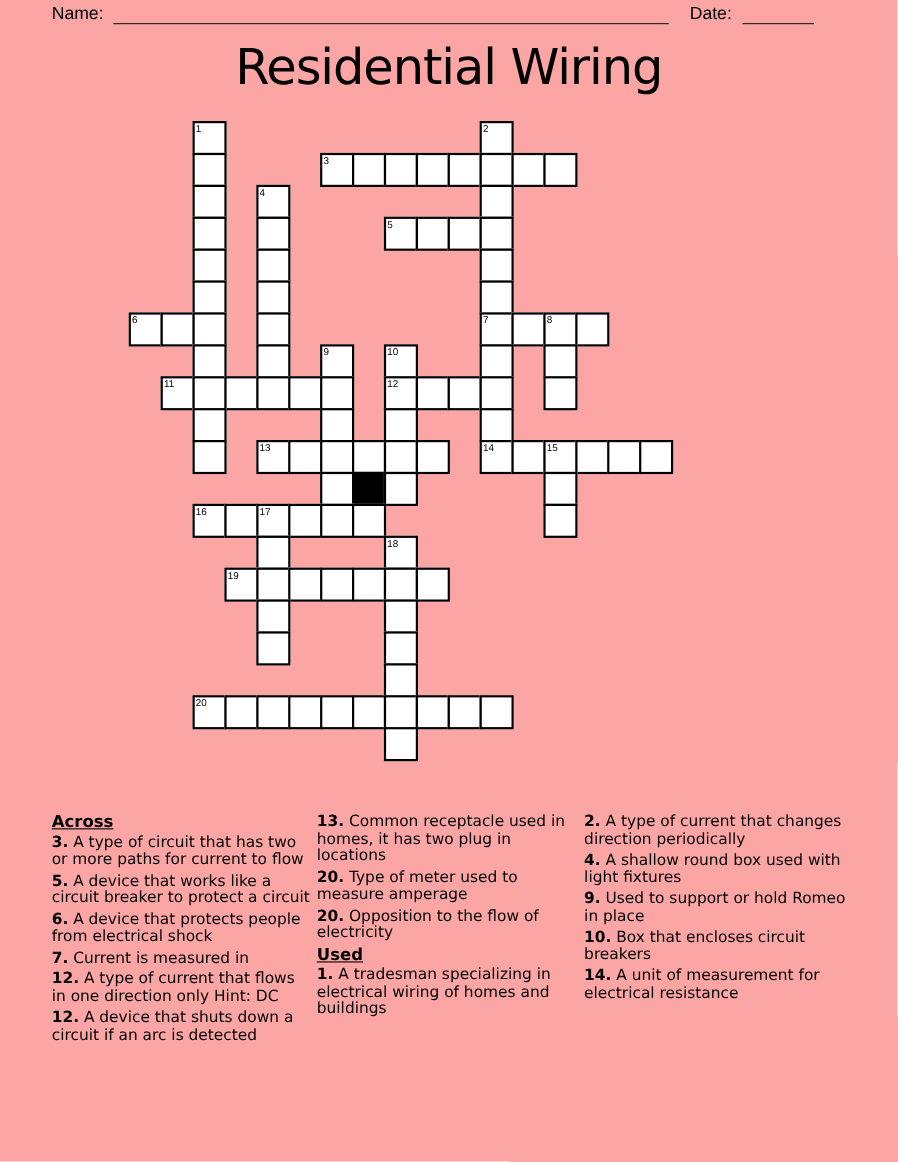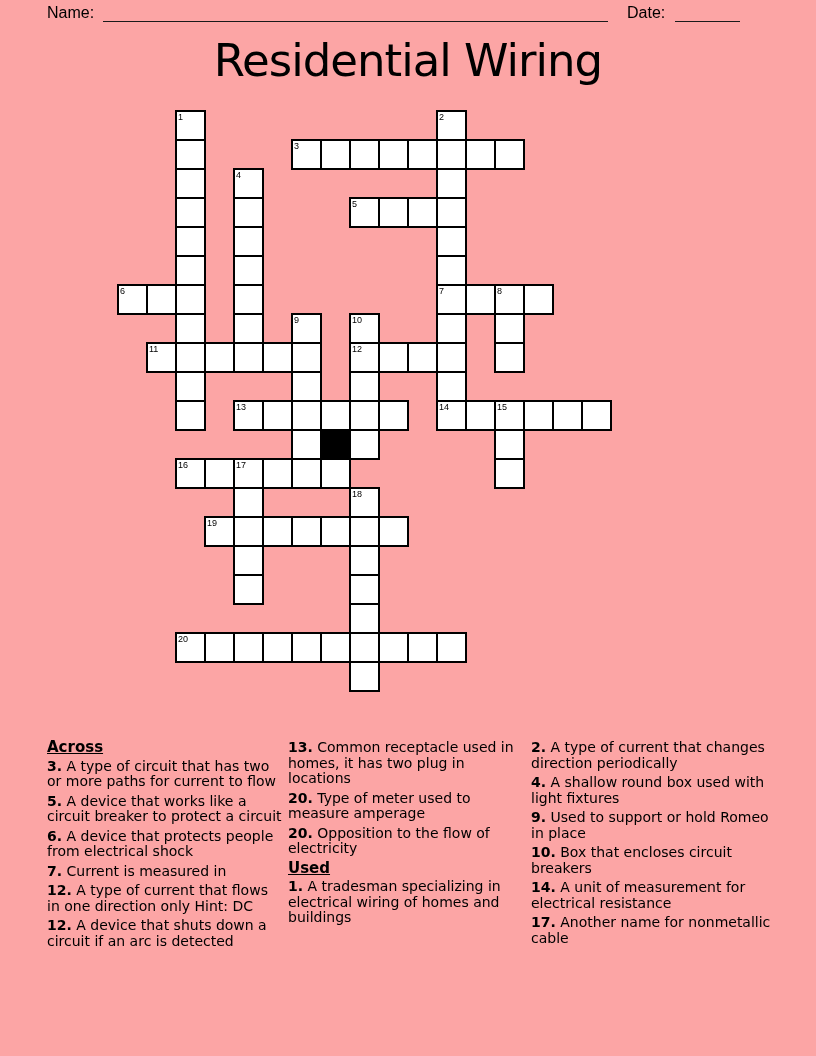--- a/index.html
+++ b/index.html
@@ -258,16 +258,15 @@
       <div class="clue"><b>20.</b> Opposition to the flow of electricity</div>
       <div class="clue-heading">Used</div>
       <div class="clue"><b>1.</b> A tradesman specializing in electrical wiring of homes and buildings</div>
     </div>
   <div class="clue-col" id="clue-col-3">
       <div class="clue"><b>2.</b> A type of current that changes direction periodically</div>
       <div class="clue"><b>4.</b> A shallow round box used with light fixtures</div>
       <div class="clue"><b>9.</b> Used to support or hold Romeo in place</div>
       <div class="clue"><b>10.</b> Box that encloses circuit breakers</div>
       <div class="clue"><b>14.</b> A unit of measurement for electrical resistance</div>
-      <div class="clue"><b>17.</b> Another name for nonmetallic cable</div>
     </div>
 
 </div>
 
 </body></html>

